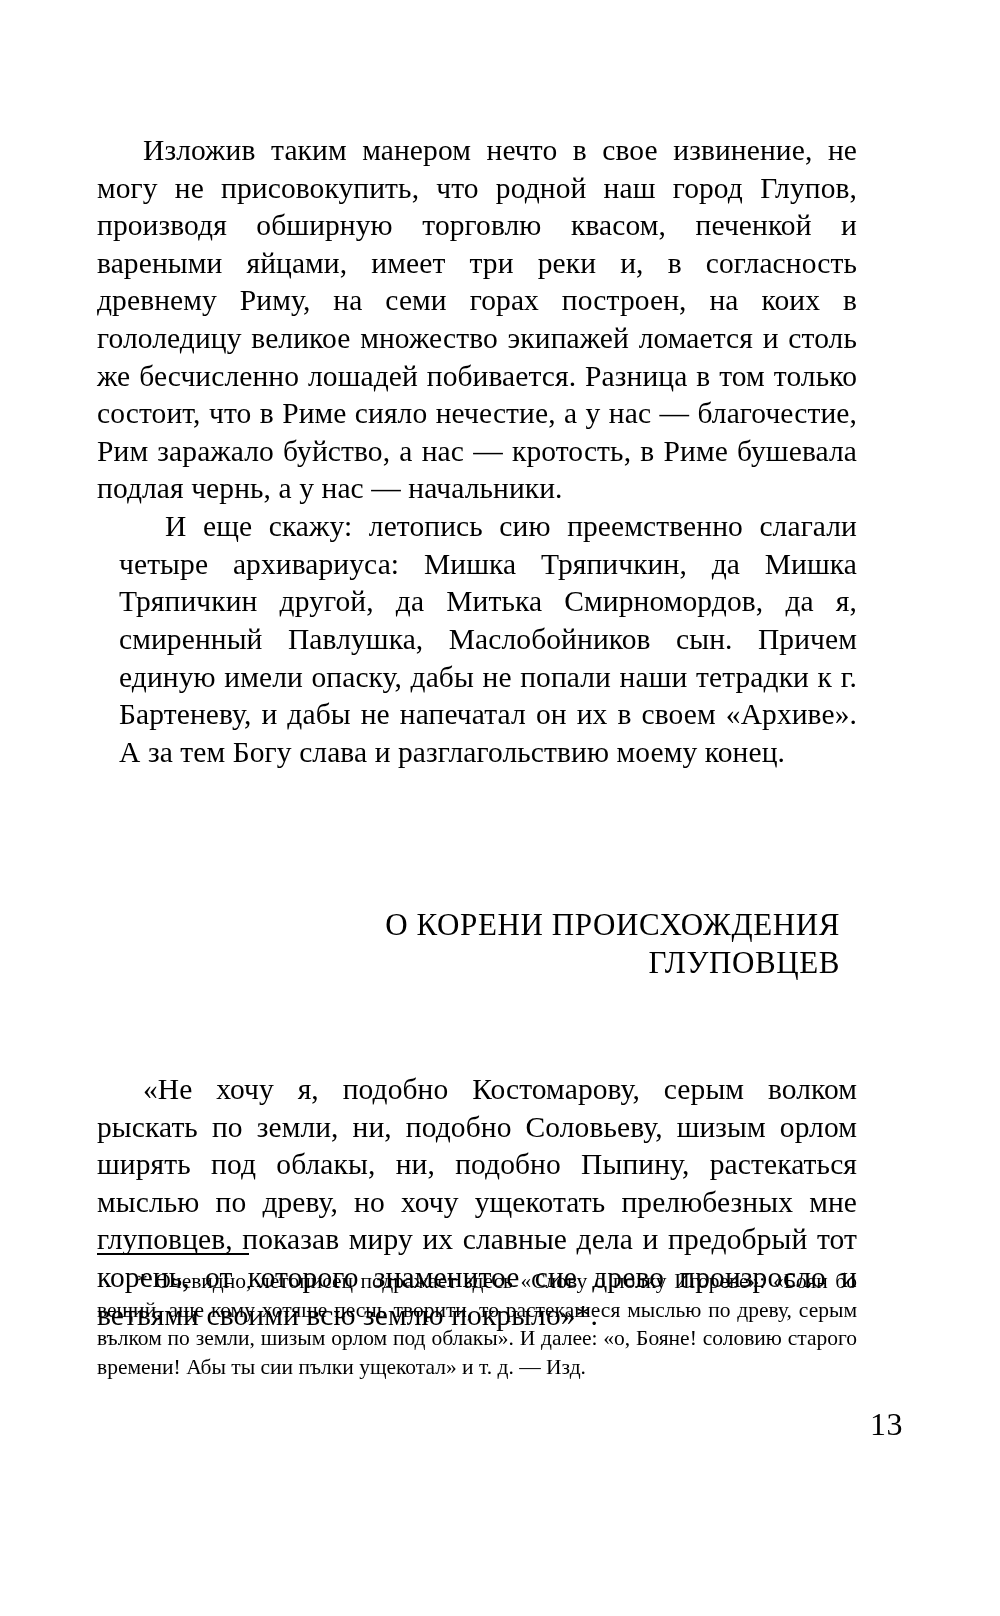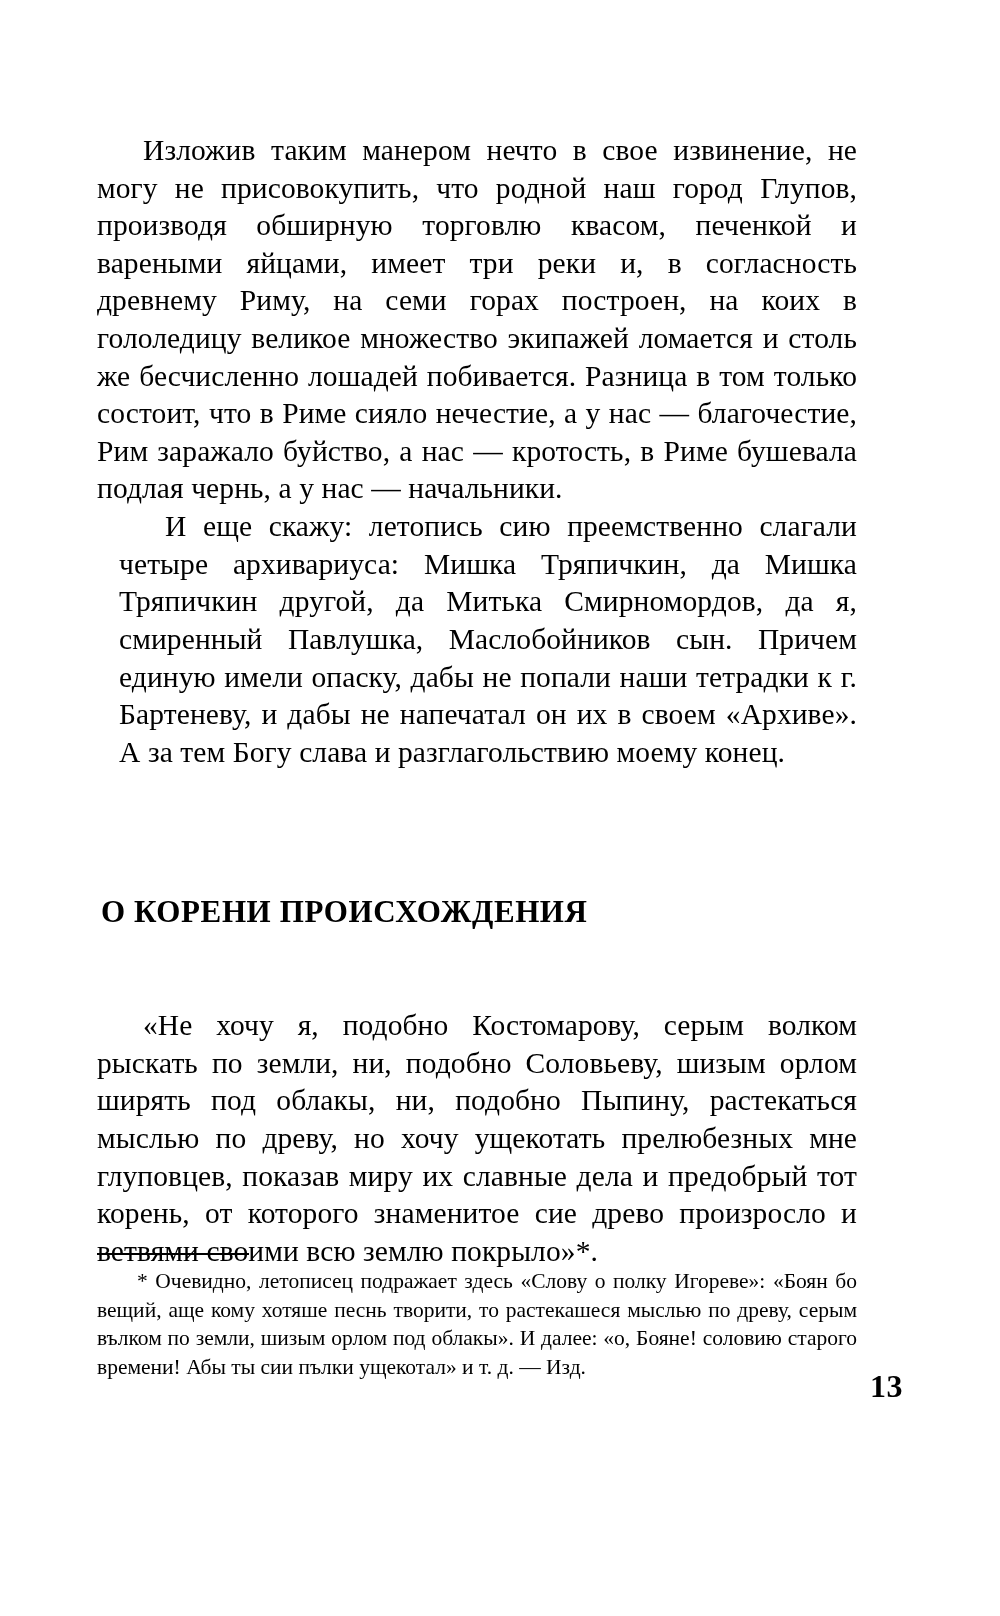--- a/index.html
+++ b/index.html
@@ -35,25 +35,25 @@
     text-align: justify;
     text-indent: 46px;
     hyphens: manual;
     letter-spacing: 0.1px;
   }
   p.body-par.cont {
     text-indent: 46px;
     margin-left: 22px;
   }
   .section-title {
-    margin: 4px;
+    margin: 17px;
     padding-top: 118px;
     font-size: 31px;
-    font-weight: bold;
-    text-align: left;
+    font-weight: normal;
+    text-align: right;
     line-height: 1.22;
     letter-spacing: 0.6px;
   }
   .quote-block {
     padding-top: 72px;
   }
   .footnote-wrap {
     position: absolute;
     left: 97px;
     top: 1253px;
@@ -68,39 +68,40 @@
   p.footnote {
     margin: 0;
     font-size: 21.5px;
     line-height: 1.33;
     text-align: justify;
     text-indent: 40px;
   }
   .page-number {
     position: absolute;
     right: 97px;
-    top: 1368px;
+    top: 1406px;
     font-size: 32px;
-    font-weight: bold;
+    font-weight: normal;
     letter-spacing: 0.5px;
   }
 </style>
 </head>
 <body>
 
 <div class="page">
 
   <div class="content">
 
     <p class="body-par">Изложив таким манером нечто в свое извинение, не могу не присовокупить, что родной наш город Глупов, производя обширную торговлю квасом, печенкой и вареными яйцами, имеет три реки и, в согласность древнему Риму, на семи горах построен, на коих в гололедицу великое множество экипажей ломается и столь же бесчисленно лошадей побивается. Разница в том только состоит, что в Риме сияло нечестие, а у нас — благочестие, Рим заражало буйство, а нас — кротость, в Риме бушевала подлая чернь, а у нас — начальники.</p>
 
     <p class="body-par cont">И еще скажу: летопись сию преемственно слагали четыре архивариуса: Мишка Тряпичкин, да Мишка Тряпичкин другой, да Митька Смирномордов, да я, смиренный Павлушка, Маслобойников сын. Причем единую имели опаску, дабы не попали наши тетрадки к г. Бартеневу, и дабы не напечатал он их в своем «Архиве». А за тем Богу слава и разглагольствию моему конец.</p>
 
     <h2 class="section-title">
       <span>О КОРЕНИ ПРОИСХОЖДЕНИЯ</span><br>
+      <span>ГЛУПОВЦЕВ</span>
     </h2>
 
     <div class="quote-block">
       <p class="body-par">«Не хочу я, подобно Костомарову, серым волком рыскать по земли, ни, подобно Соловьеву, шизым орлом ширять под облакы, ни, подобно Пыпину, растекаться мыслью по древу, но хочу ущекотать прелюбезных мне глуповцев, показав миру их славные дела и предобрый тот корень, от которого знаменитое сие древо произросло и ветвями своими всю землю покрыло»*.</p>
     </div>
 
   </div>
 
   <div class="footnote-wrap">
     <div class="footnote-rule"></div>

